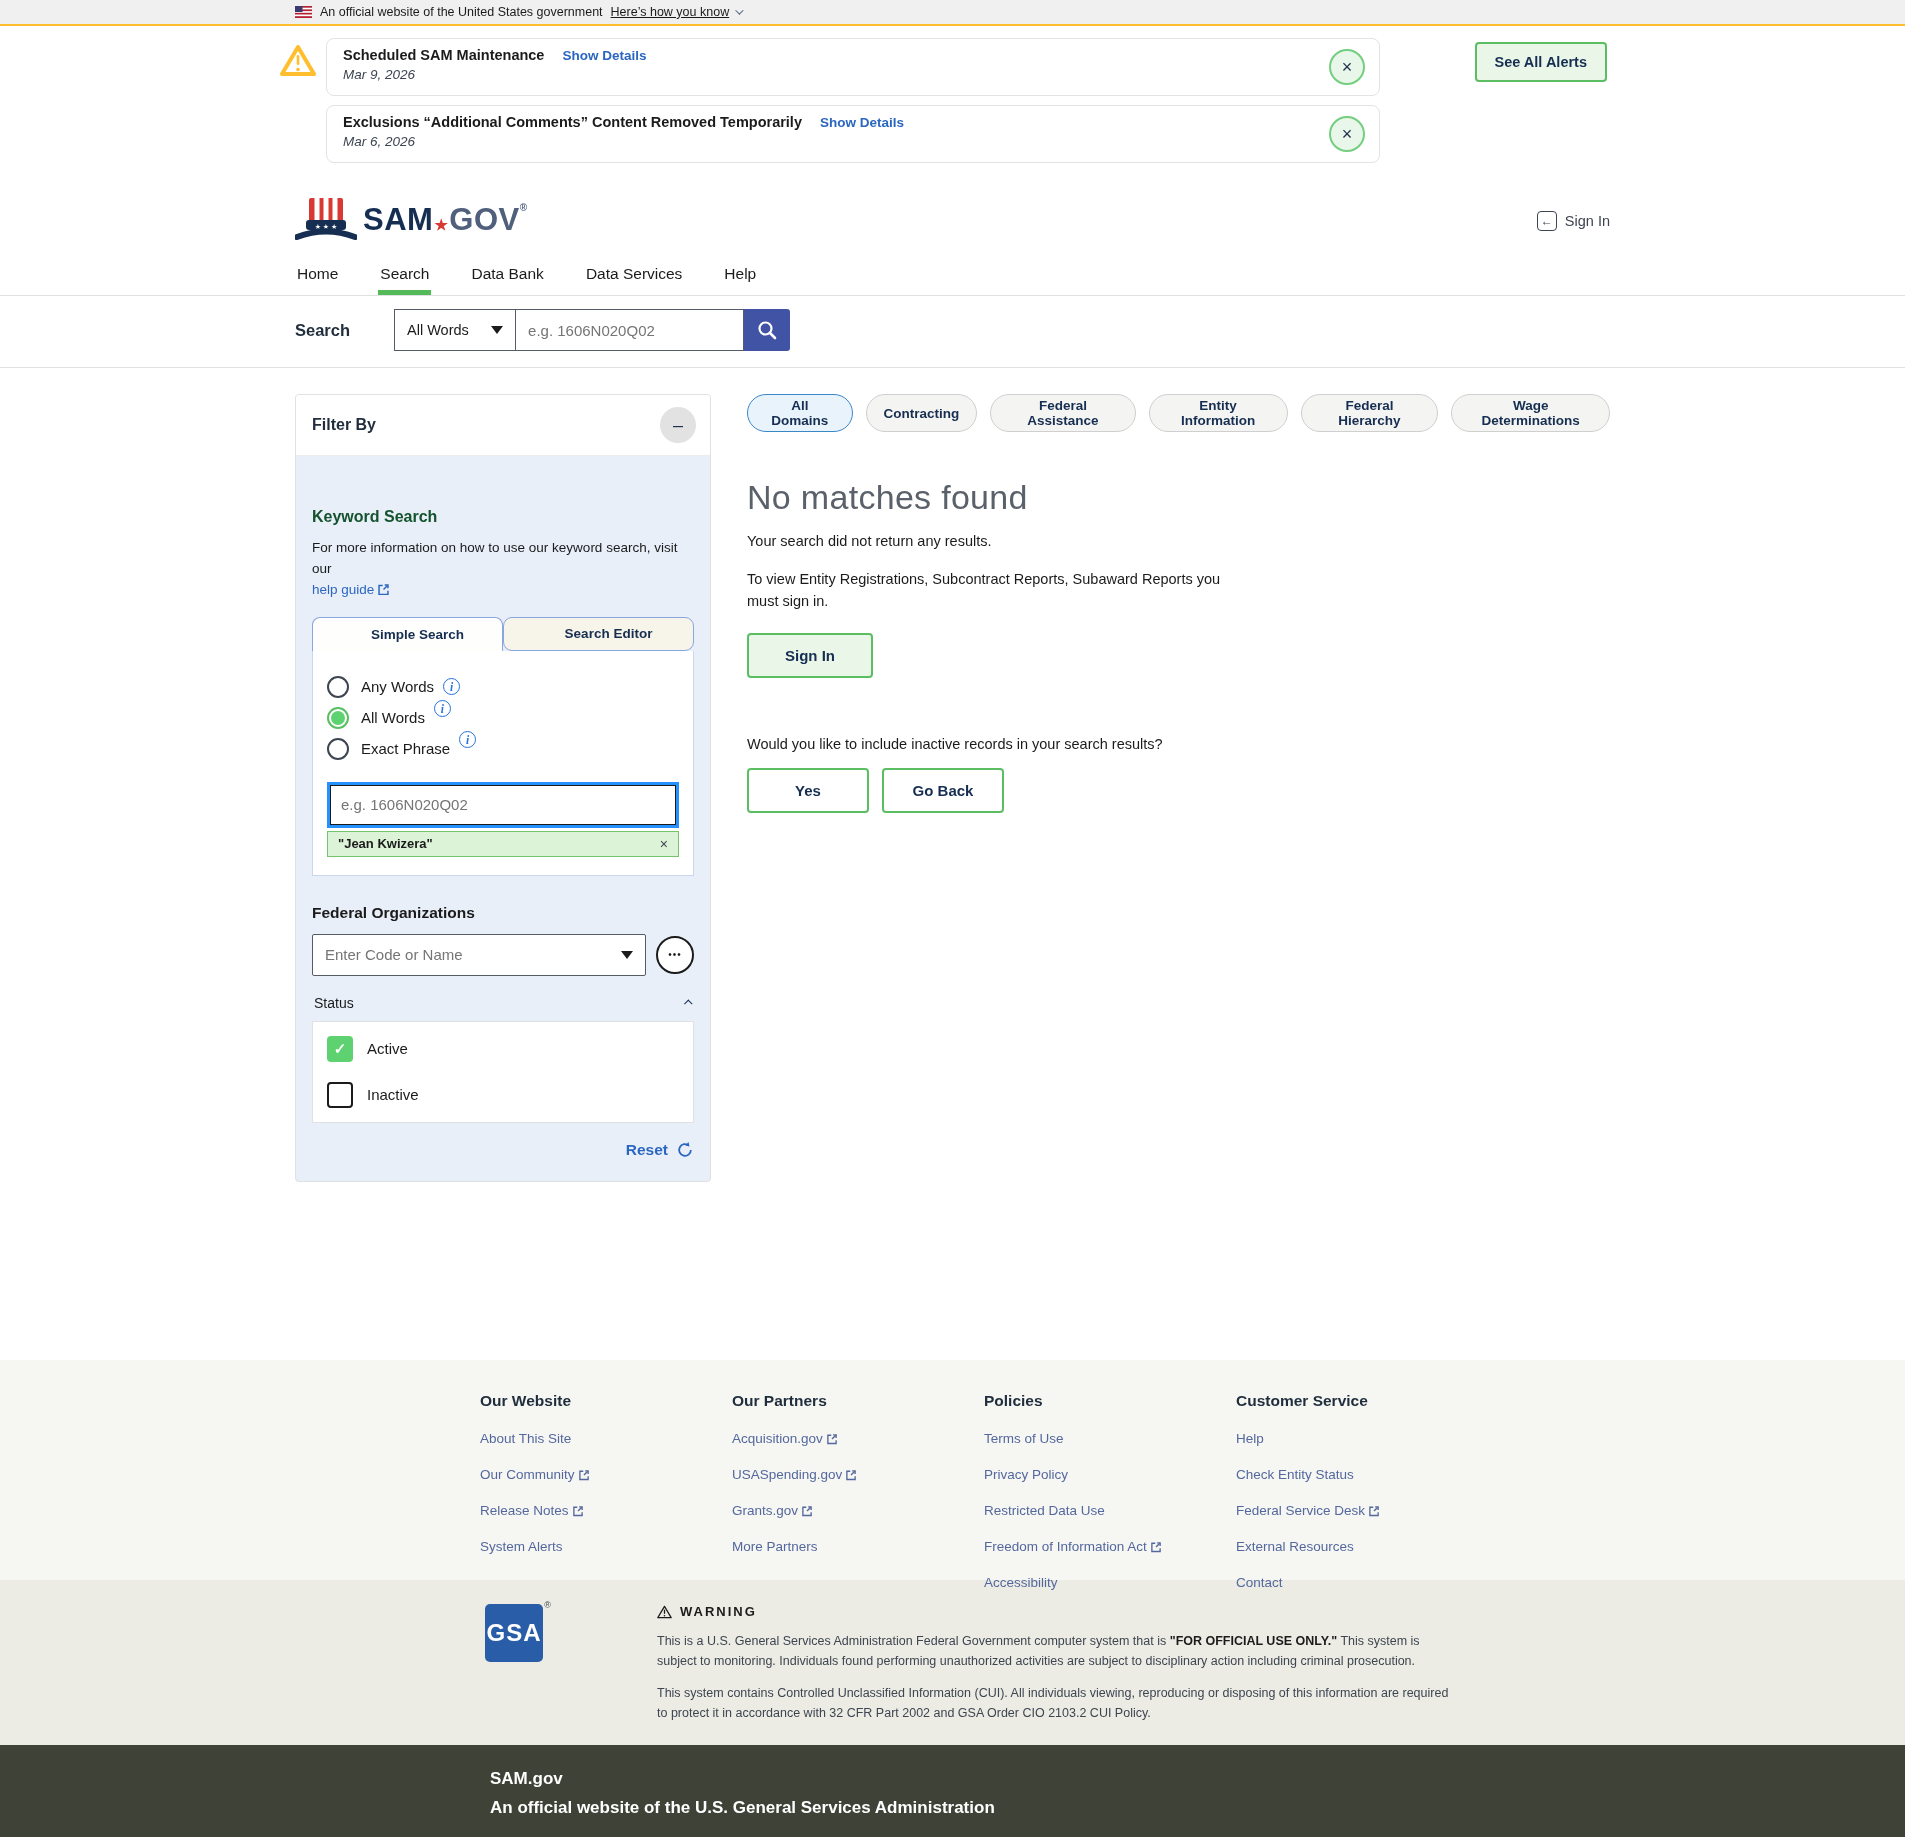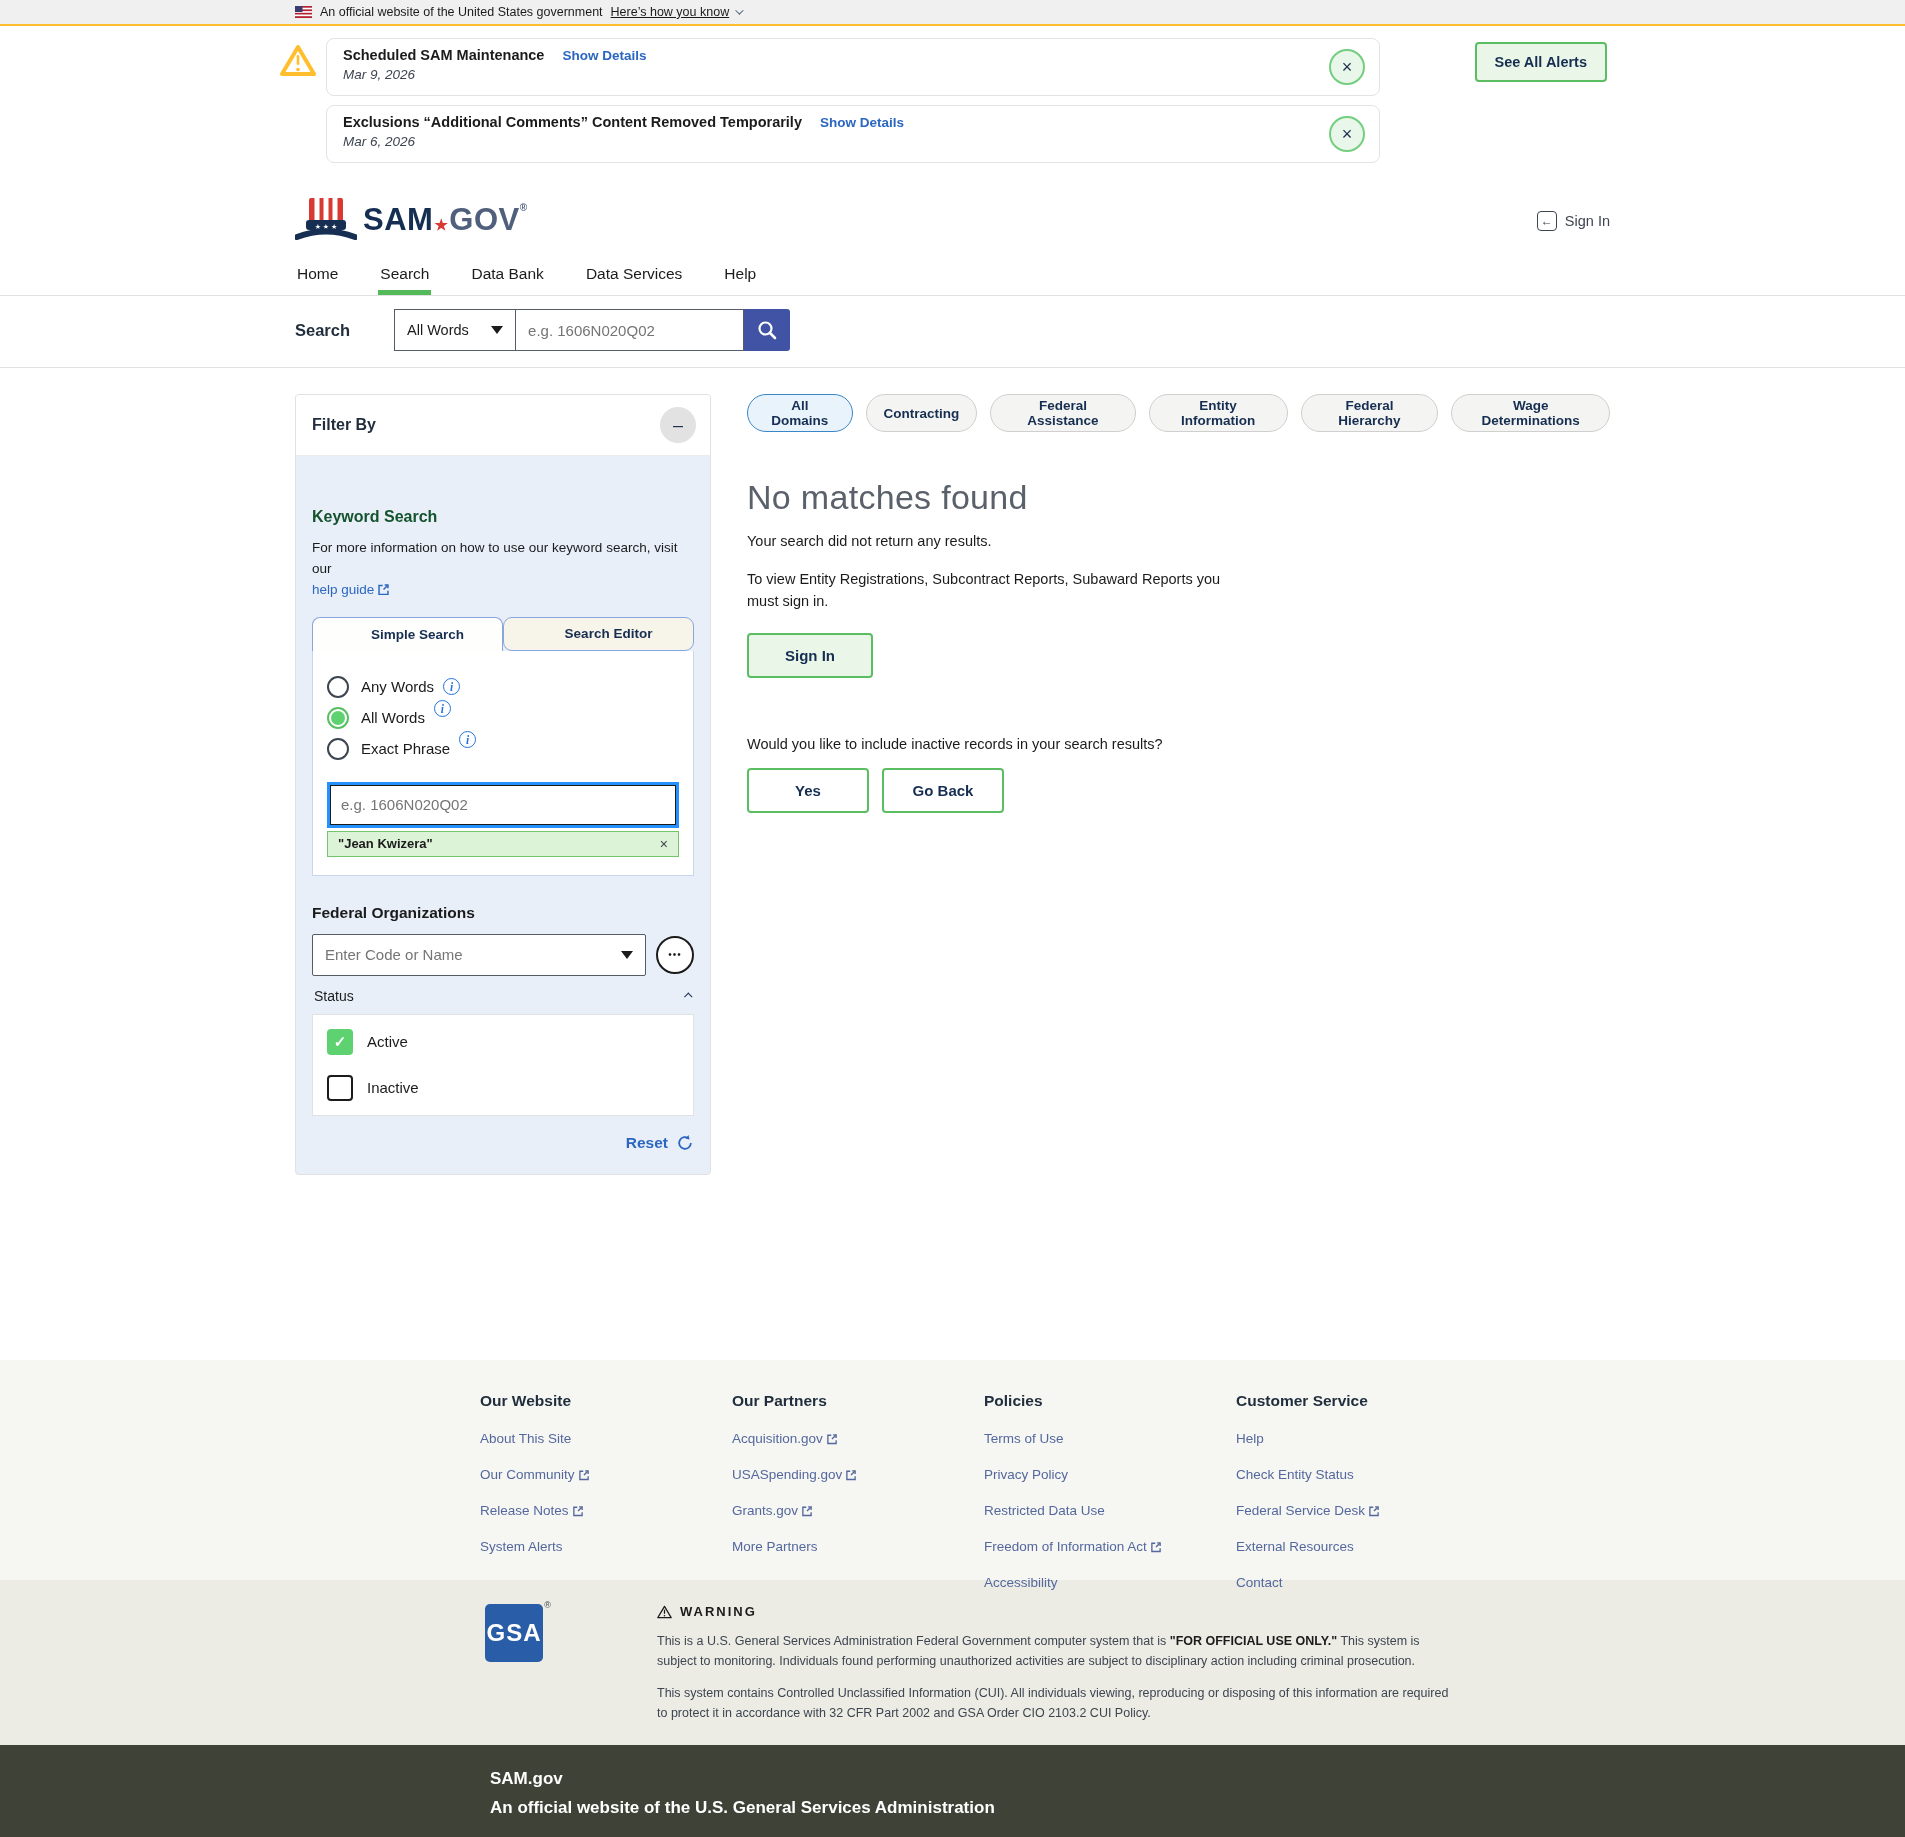--- a/index.html
+++ b/index.html
@@ -117,21 +117,21 @@
   .fed-title { font-size:15.5px; font-weight:bold; margin-top:28px; color:#1b1b1b; }
   .fed-row { display:flex; align-items:center; gap:10px; margin-top:12px; }
   .fed-select { flex:1; height:42px; border:1px solid #565c65; background:#fff; border-radius:2px;
     display:flex; align-items:center; justify-content:space-between; padding:0 12px; cursor:pointer; }
   .fed-select input { border:none; outline:none; font-size:15px; width:100%; font-family:"Liberation Sans",sans-serif; }
   .fed-select input::placeholder { color:#757575; }
   .dots-btn { width:38px; height:38px; flex:0 0 38px; border-radius:50%; border:2px solid #1b1b1b; background:#fff;
     display:flex; align-items:center; justify-content:center; cursor:pointer; color:#1b1b1b; }
   .icon-dots::after { content:"•••"; font-size:10px; letter-spacing:1px; }
 
-  .status-head { display:flex; align-items:center; justify-content:space-between; margin-top:12px; padding:0 2px; }
+  .status-head { display:flex; align-items:center; justify-content:space-between; margin-top:19px; padding:0 2px; }
   .status-label { font-size:14px; color:#1b1b1b; }
   .status-box { background:#fff; border:1px solid #dfe1e2; margin-top:10px; padding:14px; }
   .check-row { display:flex; align-items:center; gap:14px; }
   .check-row + .check-row { margin-top:20px; }
   .checkbox { width:26px; height:26px; border-radius:4px; border:2px solid #1b1b1b; background:#fff; flex:0 0 26px; cursor:pointer;}
   .checkbox.checked { border:none; background:#5ed170; display:flex; align-items:center; justify-content:center; color:#fff; font-weight:bold; font-size:15px;}
   .icon-check::after{ content:"✓"; }
   .check-label { font-size:15px; }
   .reset-row { display:flex; justify-content:flex-end; align-items:center; gap:8px; margin-top:18px; }
   .reset-link { color:#2b66c1; font-weight:bold; font-size:15.5px; text-decoration:none; cursor:pointer;}

